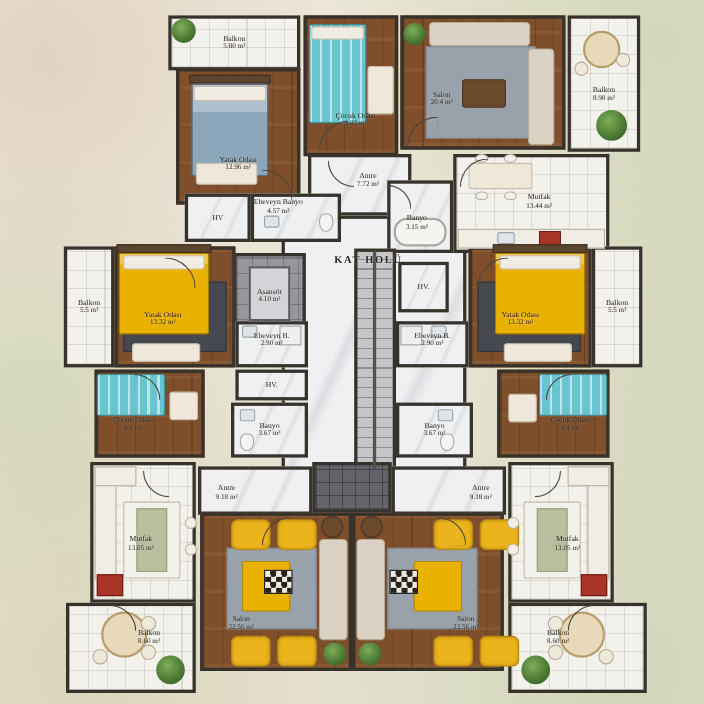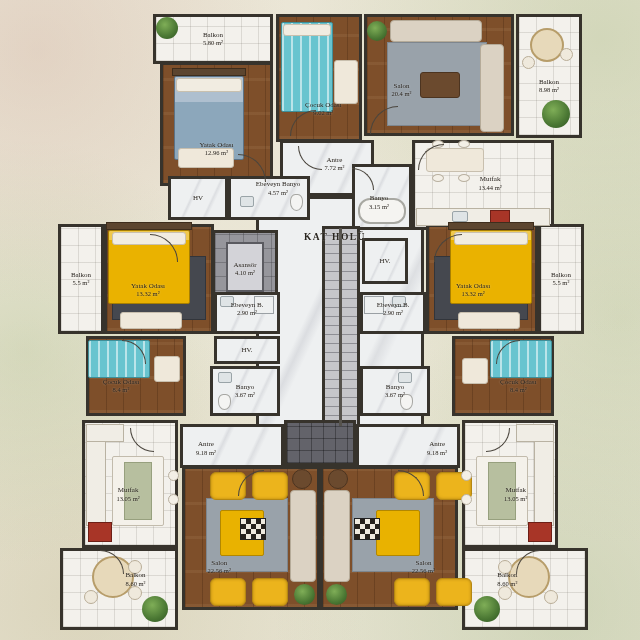--- a/index.html
+++ b/index.html
@@ -273,21 +273,21 @@
       <span class="ar">7.72 m²</span>
     </div>
     <div class="room-label" style="left: 490.1px; top: 183.2px;">
       <span class="nm">Mutfak</span>
       <span class="ar">13.44 m²</span>
     </div>
     <div class="room-label" style="left: 379px; top: 202.28px;">
       <span class="nm">Banyo</span>
       <span class="ar">3.15 m²</span>
     </div>
-    <div class="room-label" style="left: 278px; top: 188.32px; font-family: Liberation Serif, serif;">
+    <div class="room-label" style="left: 253px; top: 188.32px; font-family: Liberation Serif, serif;">
       <span class="nm">Ebeveyn Banyo</span>
       <span class="ar">4.57 m²</span>
     </div>
     <div class="room-label" style="left: 198px; top: 198px;">
       <span class="nm">HV</span>
     </div>
     <div class="room-label" style="left: 81px; top: 279px;">
       <span class="nm">Balkon</span>
       <span class="ar">5.5 m²</span>
     </div>

